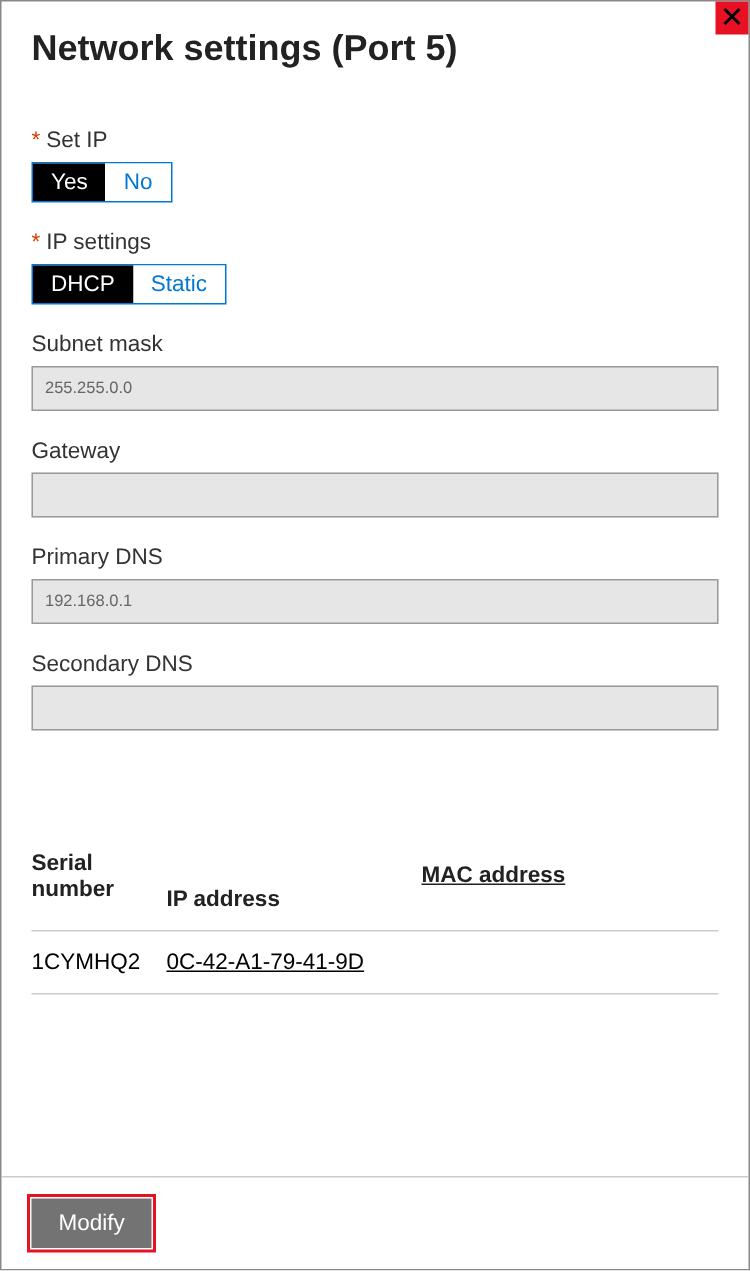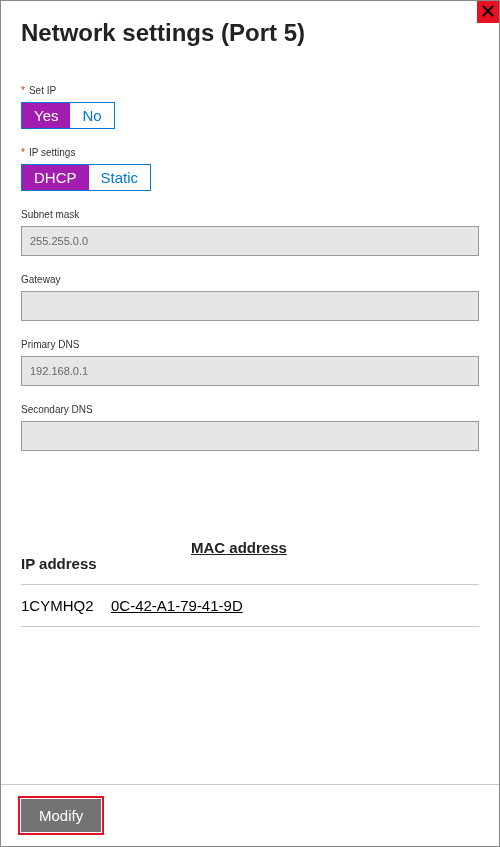--- a/index.html
+++ b/index.html
@@ -42,39 +42,39 @@
       flex-direction: column;
     }
     .title {
       font-size: 24px;
       font-weight: 600;
       color: #222;
       margin-bottom: 38px;
     }
     .field-group { margin-bottom: 18px; }
     .field-label {
-      font-size: 10px;
+      font-size: 15px;
       color: #333;
       margin-bottom: 6px;
     }
     .req { color: #d83b01; margin-right: 4px; }
     .toggle-group {
       display: inline-flex;
       border: 1px solid #0078d4;
     }
     .toggle-btn {
       padding: 4px 12px;
       font-size: 15px;
       color: #0078d4;
       background: #fff;
       cursor: pointer;
       border: none;
     }
     .toggle-btn.selected {
-      background: #a21caf;
+      background: #000000;
       color: #fff;
     }
     .text-input {
       width: 100%;
       height: 30px;
       background: #e6e6e6;
       border: 1px solid #999;
       padding: 4px 8px;
       font-size: 11px;
       color: #666;
@@ -169,20 +169,21 @@
       <input class="text-input" readonly="" value="192.168.0.1" style="">
     </div>
 
     <div class="field-group">
       <div class="field-label">Secondary DNS</div>
       <input class="text-input" readonly="" value="" style="">
     </div>
 
     <div class="table-section">
       <div class="table-row table-header">
+        <div class="col-serial">Serial number</div>
         <div class="col-ip">IP address</div>
         <div class="col-mac">MAC address</div>
       </div>
       <div class="table-row">
         <div class="col-serial">1CYMHQ2</div>
         <div class="col-mac">0C-42-A1-79-41-9D</div>
       </div>
     </div>
 
   </div>

